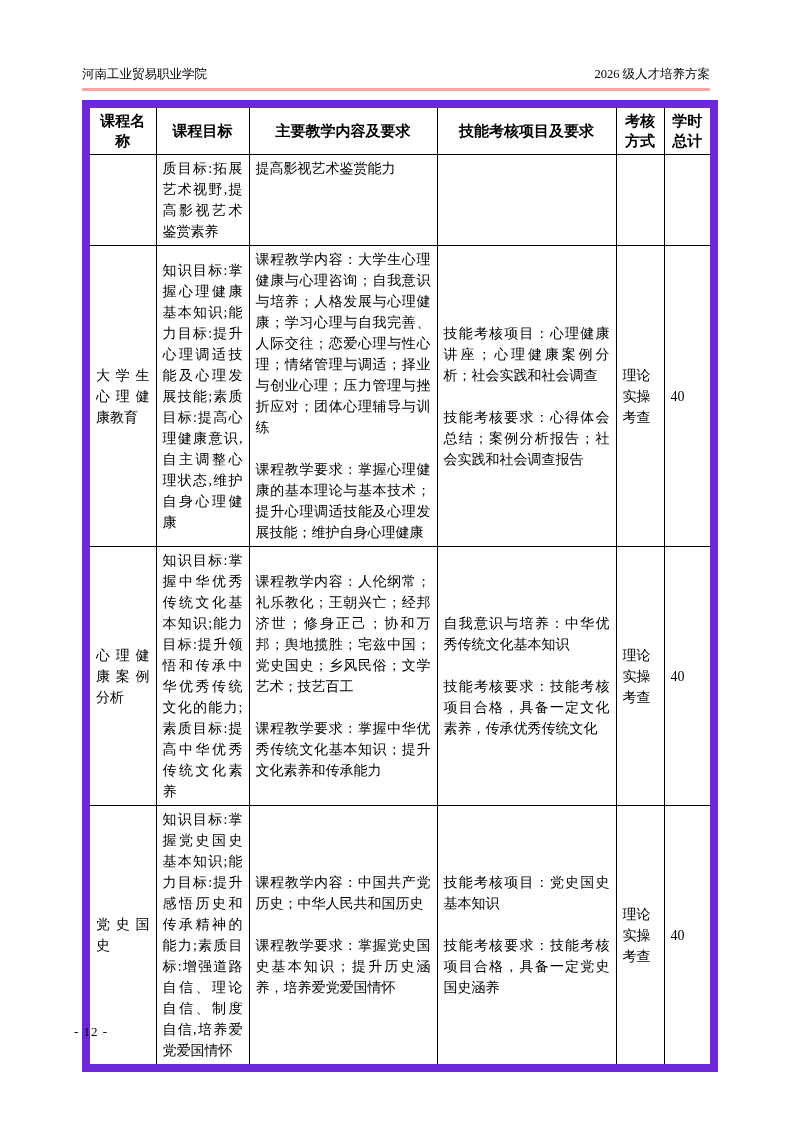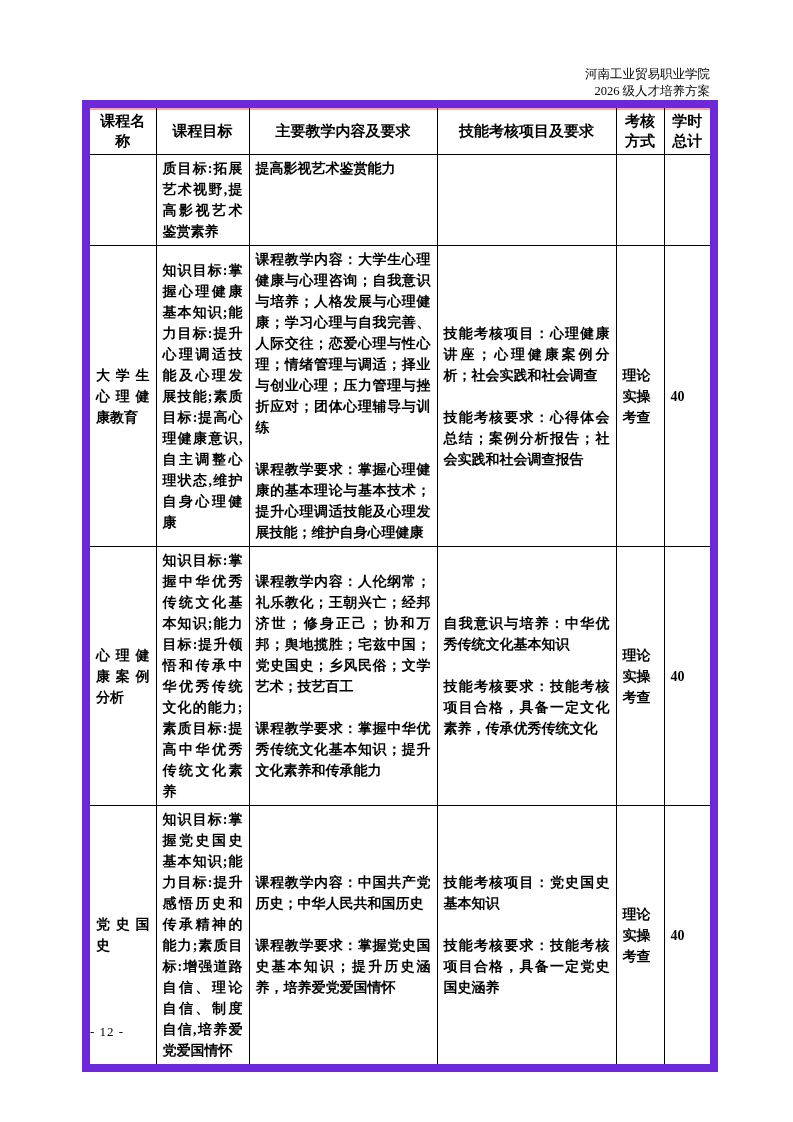--- a/index.html
+++ b/index.html
@@ -7,38 +7,37 @@
     position:relative;
     width:793px;height:1122px;
     background:#ffffff;
     color:#000;
     font-family:"Liberation Serif","DejaVu Serif",serif;
     overflow:hidden;
   }
   .doc-header{
     position:absolute;
     left:82px;top:66px;width:628px;
-    display:flex;align-items:flex-end;
+    display:flex;justify-content:space-between;align-items:flex-end;
     font-size:12.5px;
     padding-bottom:5px;
-    border-bottom:5px solid #fca5a5;
-    flex-direction:column;
+    border-bottom:3px solid #fca5a5;
   }
   .course-table{
     position:absolute;
     left:82px;top:100px;
     width:628px;
     border-collapse:collapse;
     table-layout:fixed;
     border:8px solid #6d28d9;
   }
   .course-table th,.course-table td{
     border:1px solid #000;
     padding:3px 6px;
-    font-weight:bold;
+    font-weight:normal;
     box-sizing:border-box;
     overflow:hidden;
   }
   .course-table th{
     font-size:15px;
     font-weight:bold;
     text-align:center;
     vertical-align:middle;
     line-height:20px;
     white-space:pre-line;
@@ -53,21 +52,21 @@
   tr.hdr{height:45px;}
   tr.r0{height:85px;}
   tr.r1{height:288px;}
   tr.r2{height:248px;}
   tr.r3{height:251px;}
   tr.r0 td{vertical-align:top;}
   td.c-name{text-align:justify;}
   td.c-method,td.c-hours{text-align:left;}
   .page-number{
     position:absolute;
-    left:90px;top:1024px;
+    left:74px;top:1024px;
     font-size:13px;
     letter-spacing:1px;
   }
 </style>
 </head>
 <body>
 
 <div class="page">
 
   <div class="doc-header">

